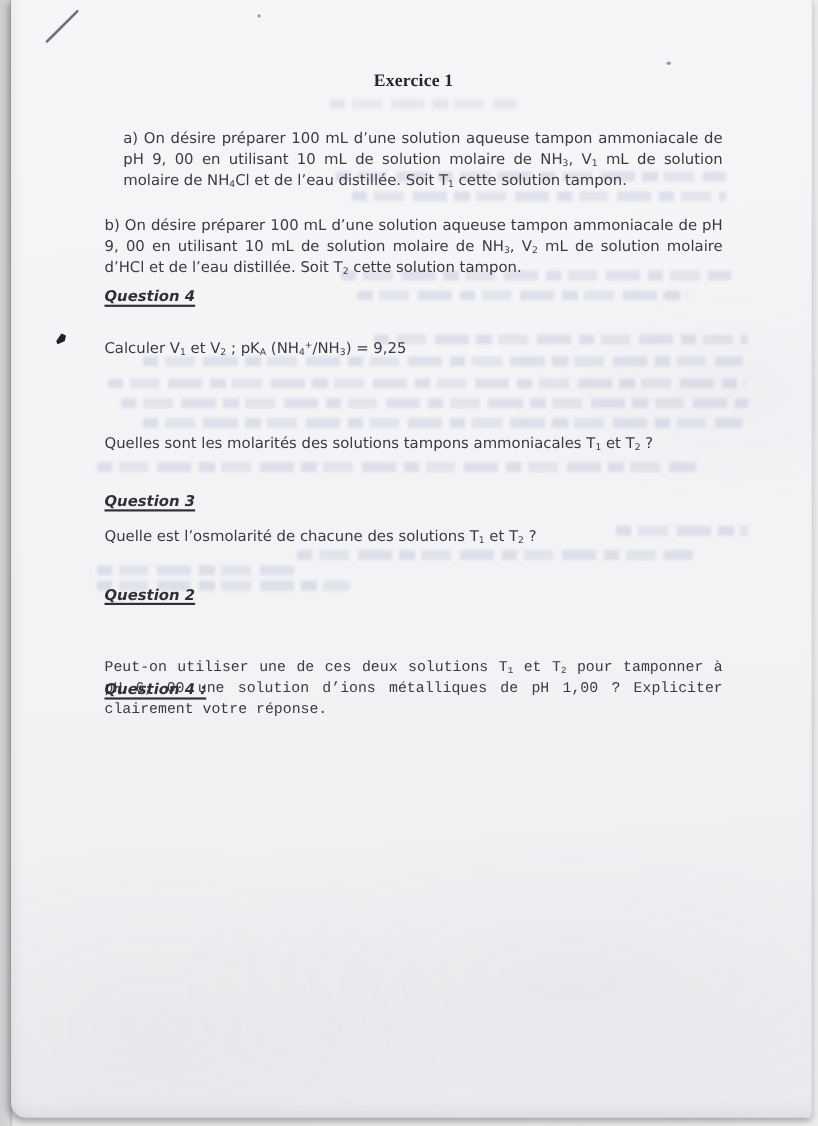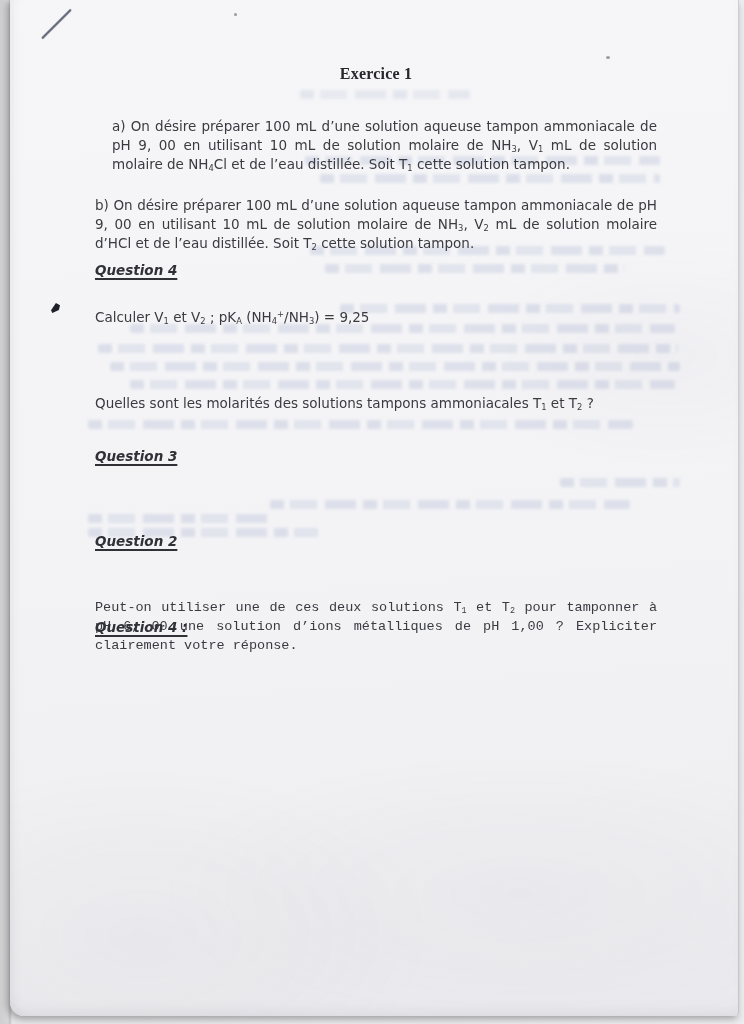--- a/index.html
+++ b/index.html
@@ -87,20 +87,21 @@
       <div class="blk just pa">a) On désire préparer 100 mL d’une solution aqueuse tampon ammoniacale de pH 9, 00 en utilisant 10 mL de solution molaire de NH<sub>3</sub>, V<sub>1</sub> mL de solution molaire de NH<sub>4</sub>Cl et de l’eau distillée. Soit T<sub>1</sub> cette solution tampon.</div>
 
       <div class="blk just pb">b) On désire préparer 100 mL d’une solution aqueuse tampon ammoniacale de pH 9, 00 en utilisant 10 mL de solution molaire de NH<sub>3</sub>, V<sub>2</sub> mL de solution molaire d’HCl et de l’eau distillée. Soit T<sub>2</sub> cette solution tampon.</div>
 
       <div class="blk qhead q1h">Question 4</div>
       <div class="blk q1b">Calculer V<sub>1</sub> et V<sub>2</sub> ; pK<sub>A</sub> (NH<sub>4</sub><sup>+</sup>/NH<sub>3</sub>) = 9,25</div>
 
       <div class="blk q2b">Quelles sont les molarités des solutions tampons ammoniacales T<sub>1</sub> et T<sub>2</sub> ?</div>
 
       <div class="blk qhead q3h">Question 3</div>
+      <div class="blk q3b">Quelle est l’osmolarité de chacune des solutions T<sub>1</sub> et T<sub>2</sub> ?</div>
 
       <div class="blk qhead q4h">Question 2</div>
       <div class="blk just q4b">Peut-on utiliser une de ces deux solutions T<sub>1</sub> et T<sub>2</sub> pour tamponner à pH 6, 00 une solution d’ions métalliques de pH 1,00 ? Expliciter clairement votre réponse.</div>
 
       <div class="blk qhead q5h">Question 4 :</div>
     </div>
   </div>
 </div>
 
 </body></html>

